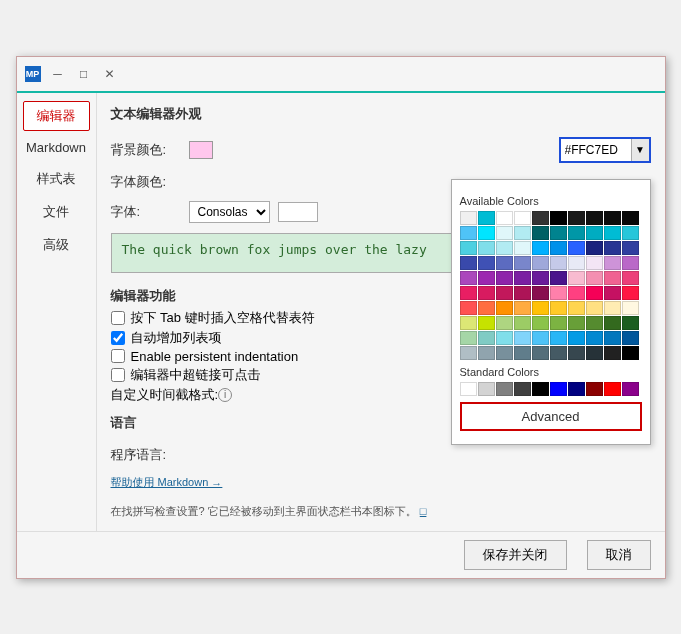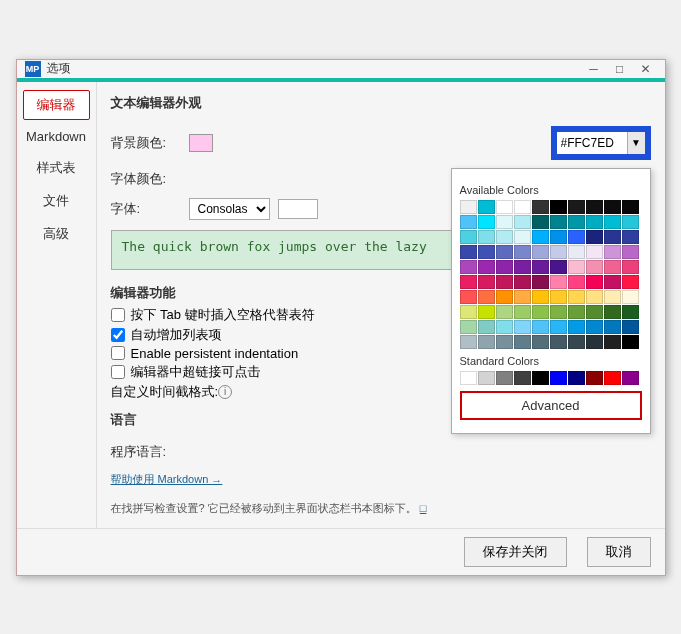--- a/index.html
+++ b/index.html
@@ -19,22 +19,22 @@
       background: #f5f5f5;
       border: 1.5px solid #c8a0a0;
       box-shadow: 2px 2px 8px rgba(0,0,0,0.3);
       display: flex;
       flex-direction: column;
     }
     .title-bar {
       background: #f5f5f5;
       display: flex;
       align-items: center;
-      padding: 0 8px;
-      border-bottom: 4px solid #14b8a6;
+      padding: 8px 8px;
+      border-bottom: 2px solid #14b8a6;
       user-select: none;
     }
     .title-bar-icon {
       width: 16px;
       height: 16px;
       background: #1565c0;
       margin-right: 6px;
       display: flex;
       align-items: center;
       justify-content: center;
@@ -119,21 +119,21 @@
     }
     .color-preview-box {
       width: 24px;
       height: 18px;
       border: 1px solid #999;
       background: #FFC7ED;
     }
     .color-input-group {
       display: flex;
       align-items: center;
-      border: 6px solid #1d4ed8;
+      border: 2px solid #1d4ed8;
       background: white;
     }
     .color-input-text {
       padding: 2px 4px;
       font-size: 12px;
       border: none;
       outline: none;
       width: 70px;
       background: white;
     }
@@ -283,21 +283,20 @@
   </style>
 </head>
 <body>
 
 <div class="window">
 
   <div class="title-bar">
     <div class="title-bar-icon">
       <span>MP</span>
     </div>
-    <span class="title-bar-title">选项</span>
     <div class="title-bar-controls">
       <button class="title-bar-btn">─</button>
       <button class="title-bar-btn">□</button>
       <button class="title-bar-btn">✕</button>
     </div>
   </div>
 
   <div class="window-body">
 
     <div class="sidebar">

